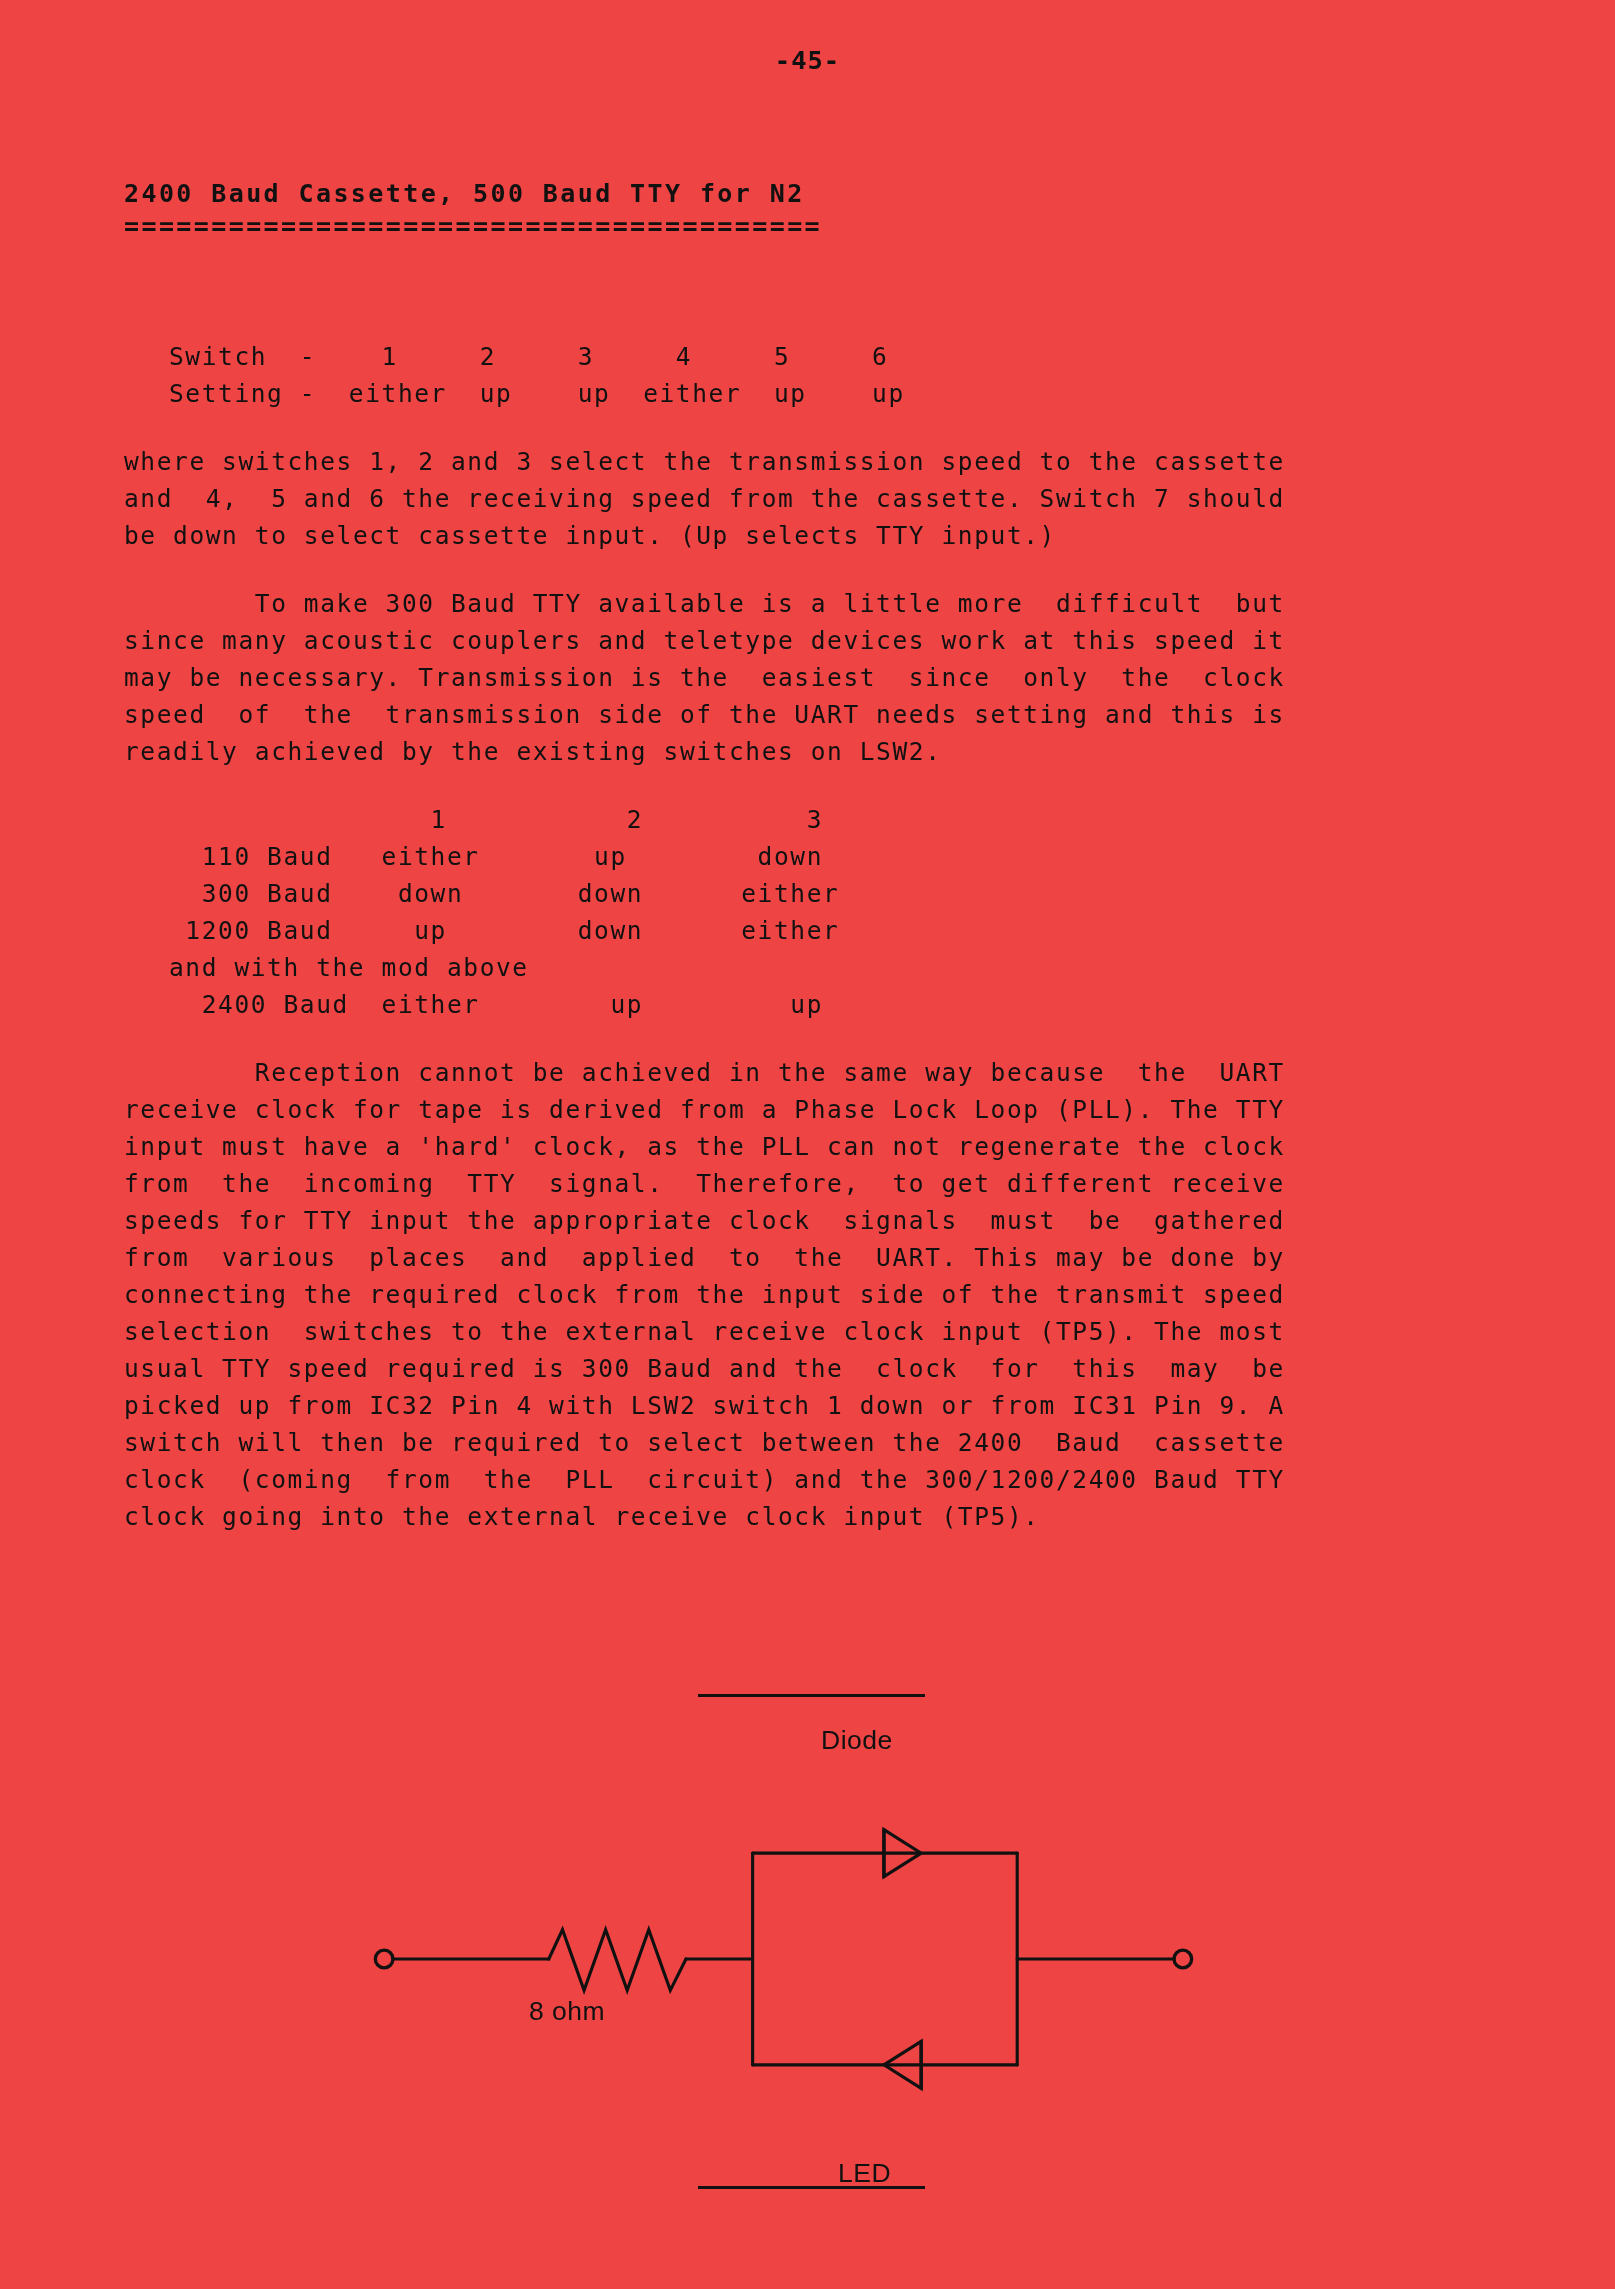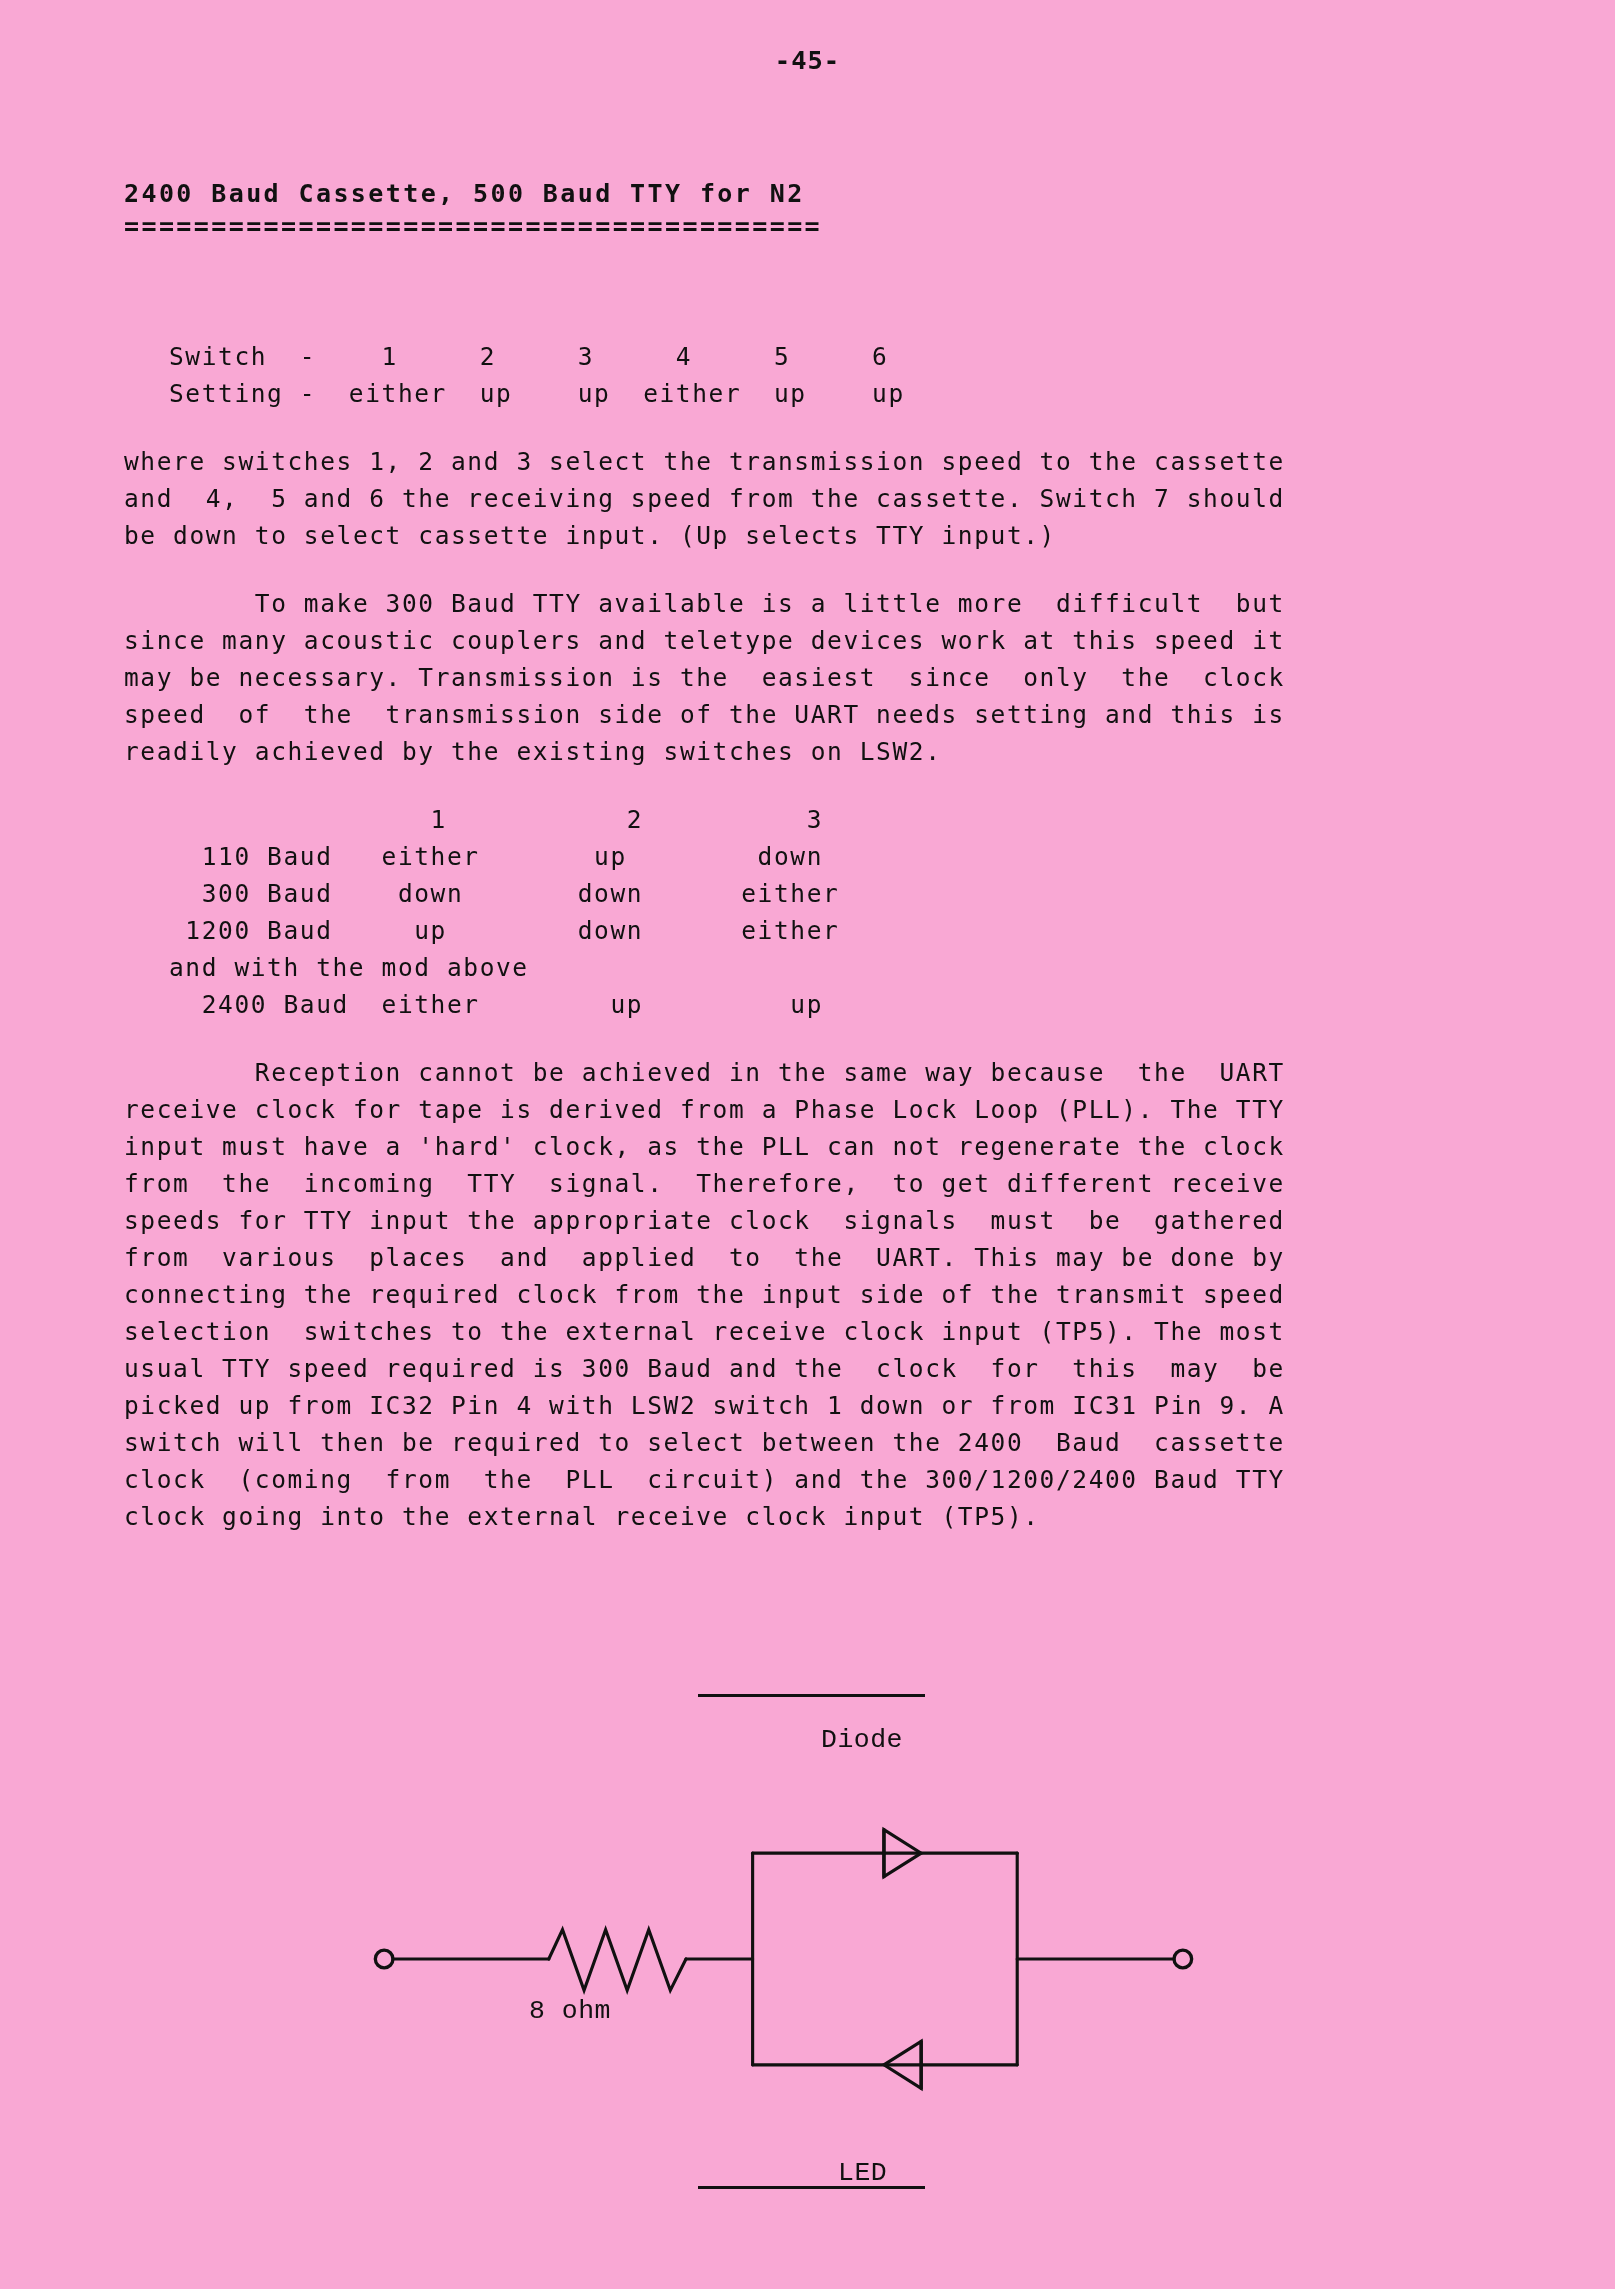--- a/index.html
+++ b/index.html
@@ -13,21 +13,21 @@
     height: 2290px;
     position: relative;
     font-family: "DejaVu Sans Mono", "Liberation Mono", monospace;
     color: #111111;
     overflow: hidden;
   }
 
   .page {
     position: absolute;
     inset: 0;
-    background: #f9a8d4;
+    background: #ef4444;
   }
 
   
   .page-number {
     position: absolute;
     top: 45px;
     left: 0;
     width: 1615px;
     text-align: center;
     font-size: 25.5px;
@@ -98,21 +98,21 @@
   .fig-rule.bottom { top: 492px; }
 
   .fig-svg {
     position: absolute;
     left: 0;
     top: 19.6px;
   }
 
   .fig-label {
     position: absolute;
-    font-family: Liberation Mono, monospace;
+    font-family: Liberation Sans, sans-serif;
     font-size: 26.5px;
     color: #111;
     letter-spacing: 0.5px;
   }
   .lbl-diode { left: 821px; top: 31px; }
   .lbl-led   { left: 838px; top: 420px; margin-top: 44px; }
   .lbl-ohm   { left: 529px; top: 302px; }
 </style>
 </head>
 <body>

